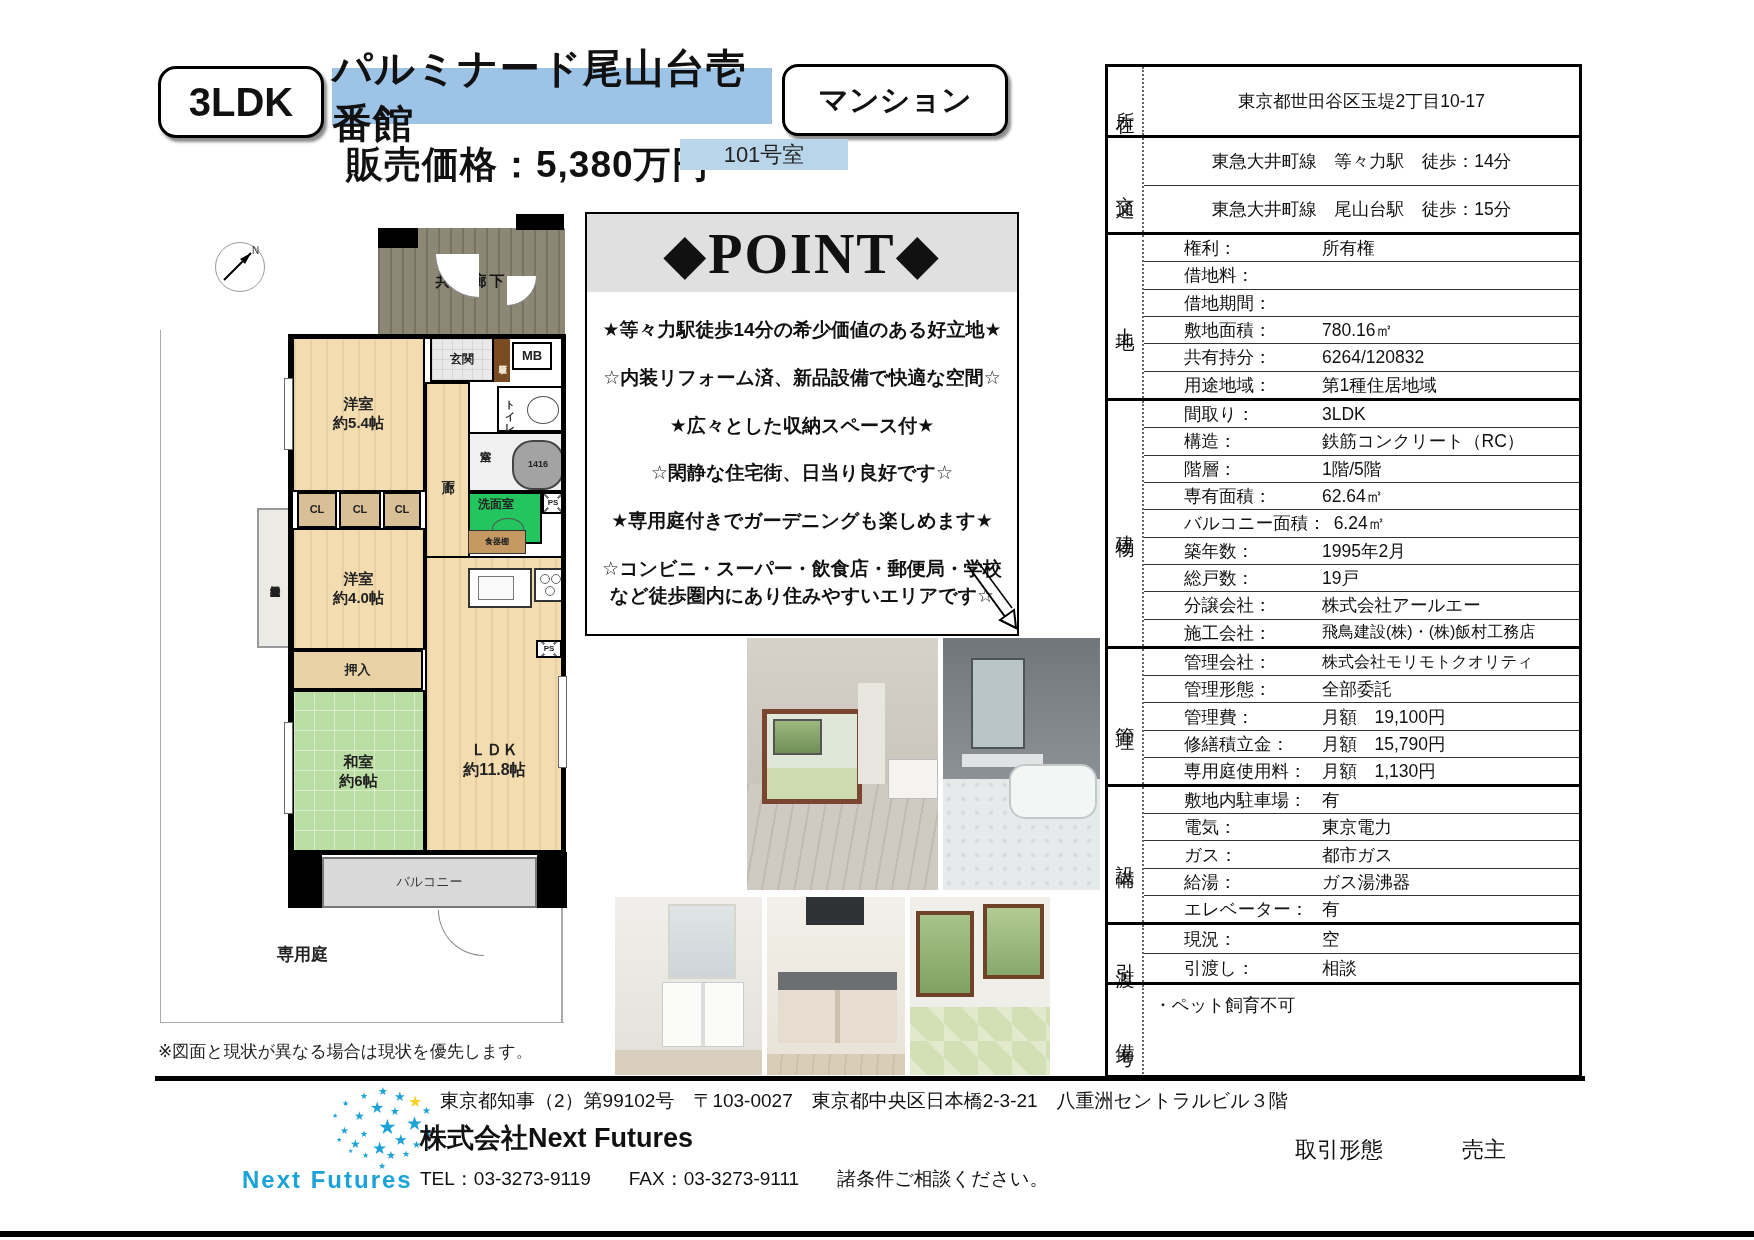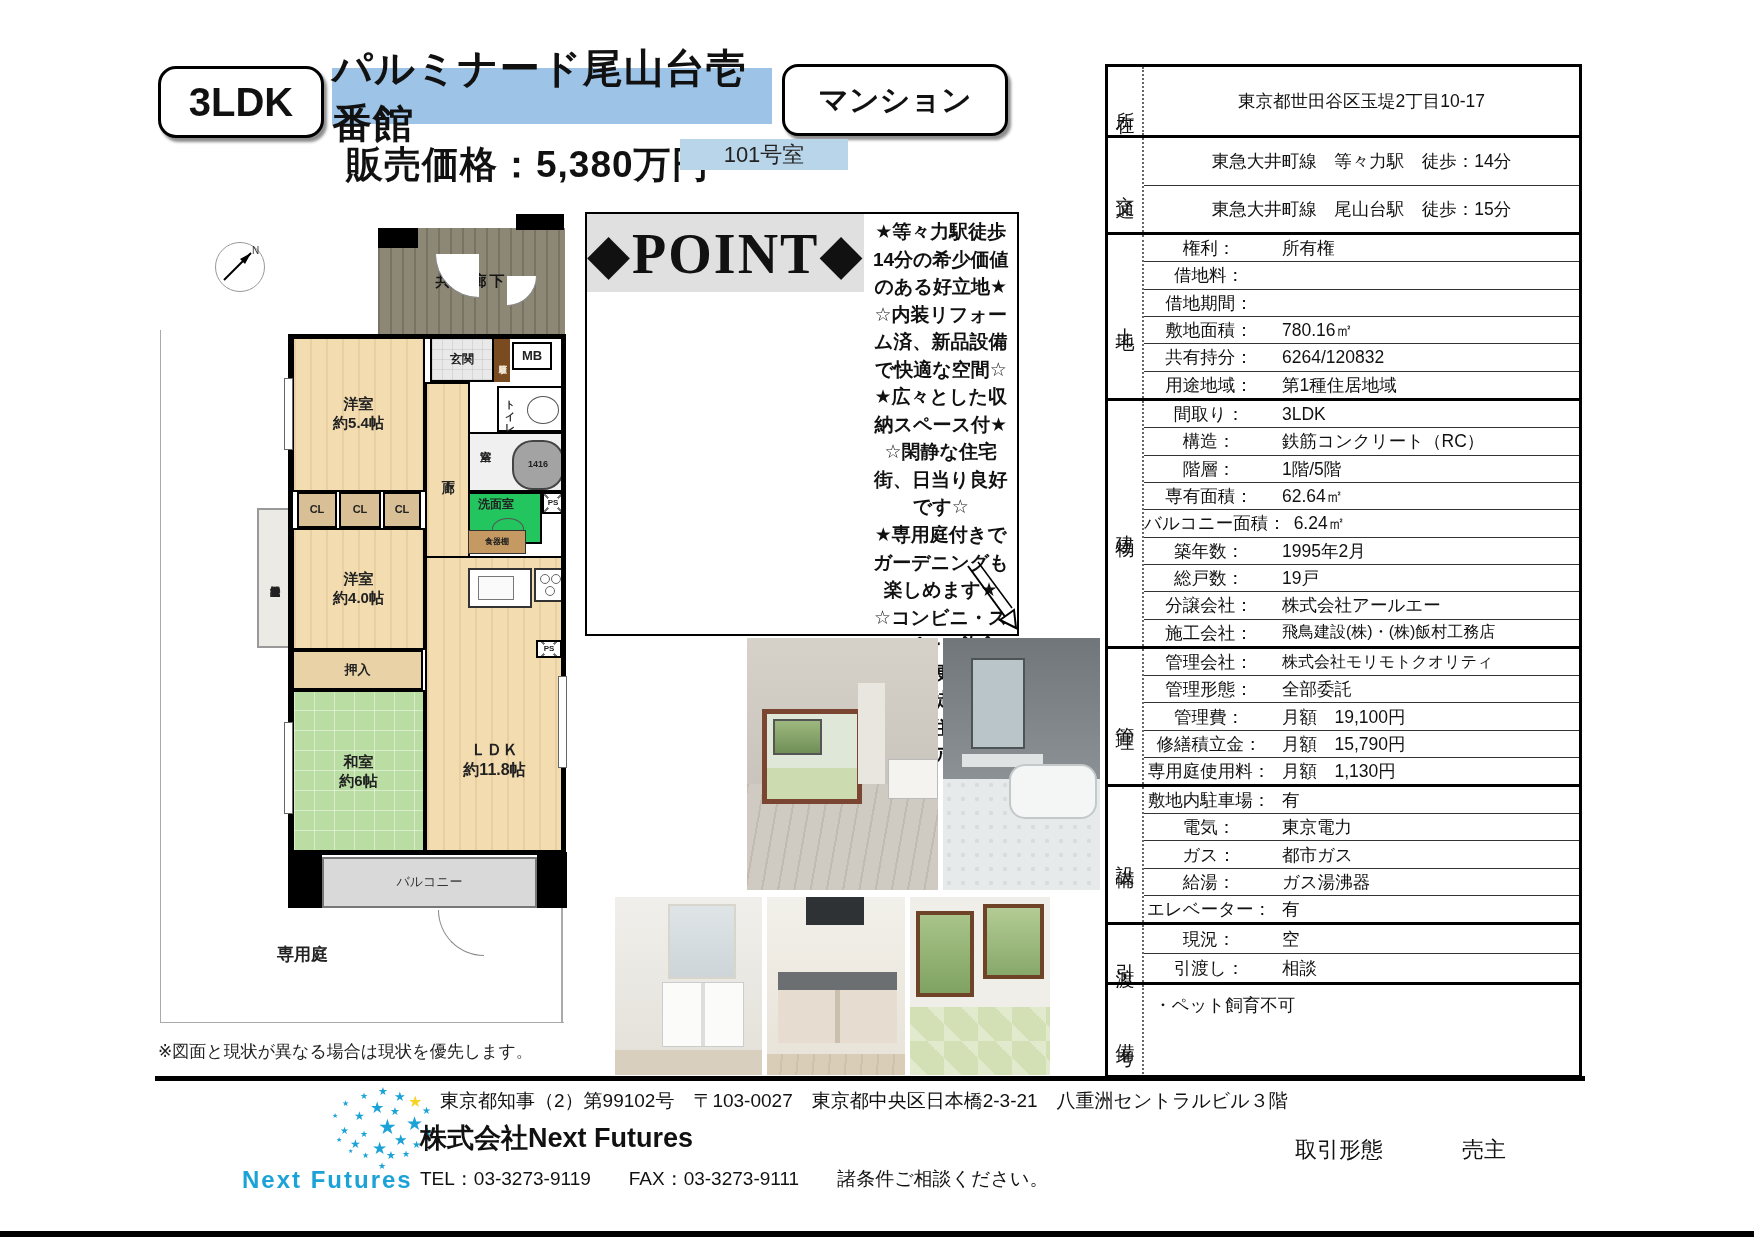--- a/index.html
+++ b/index.html
@@ -9,36 +9,36 @@
   .cflex{display:flex;align-items:center;justify-content:center;}
 
   
   .pill{border:3px solid #000;border-radius:18px;background:#fff;box-shadow:3px 4px 3px rgba(0,0,0,.45);
         font-weight:bold;}
   .name-box{background:#9dc3e6;font-weight:bold;font-size:40px;letter-spacing:1px;}
   .price{font-size:37px;font-weight:bold;letter-spacing:1px;}
   .room-no{background:#b9d5ea;font-size:22px;color:#222;}
 
   
-  .point-box{border:2px solid #000;background:#fff;display:flex;flex-direction:row;}
+  .point-box{border:2px solid #000;background:#fff;display:flex;flex-direction:column;}
   .point-head{height:78px;background:#e0e0e0;display:flex;align-items:center;justify-content:center;
               font-family:"Liberation Serif","DejaVu Serif",serif;font-weight:bold;font-size:56px;letter-spacing:2px;}
   .point-items{flex:1;display:flex;flex-direction:column;justify-content:space-evenly;
                font-weight:bold;font-size:19px;text-align:center;padding:4px 6px;line-height:1.45;}
 
   
   .spec{border:3px solid #000;display:flex;flex-direction:column;box-sizing:border-box;background:#fff;}
   .grp{display:flex;box-sizing:border-box;}
   .grp + .grp{border-top:3px solid #000;}
   .grp-label{flex:0 0 34px;border-right:2px dotted #666;display:flex;align-items:center;justify-content:center;
              writing-mode:vertical-rl;text-orientation:upright;font-size:19px;letter-spacing:5px;}
   .grp-rows{flex:1;display:flex;flex-direction:column;}
   .srow{flex:1;display:flex;align-items:center;font-size:17.5px;box-sizing:border-box;}
   .srow + .srow{border-top:1px solid #333;}
-  .srow .lab{flex:0 0 130px;text-align:center;white-space:nowrap;}
+  .srow .lab{flex:0 0 130px;text-align:left;white-space:nowrap;margin-left:40px;}
   .srow .val{flex:1;text-align:left;padding-left:8px;white-space:nowrap;}
   .srow.center{justify-content:center;}
   .srow.topleft{align-items:flex-start;padding:8px 0 0 10px;}
 
   
   .fp-room{position:absolute;box-sizing:border-box;border:2px solid #000;
            display:flex;align-items:center;justify-content:center;text-align:center;}
   .wood{background:#f2dcb0;background-image:repeating-linear-gradient(90deg,rgba(160,120,60,.12) 0 2px,transparent 2px 16px);}
   .tatami{background:#b9dda2;background-image:repeating-linear-gradient(0deg,rgba(255,255,255,.45) 0 1px,transparent 1px 20px),
           repeating-linear-gradient(90deg,rgba(255,255,255,.45) 0 1px,transparent 1px 20px);}

